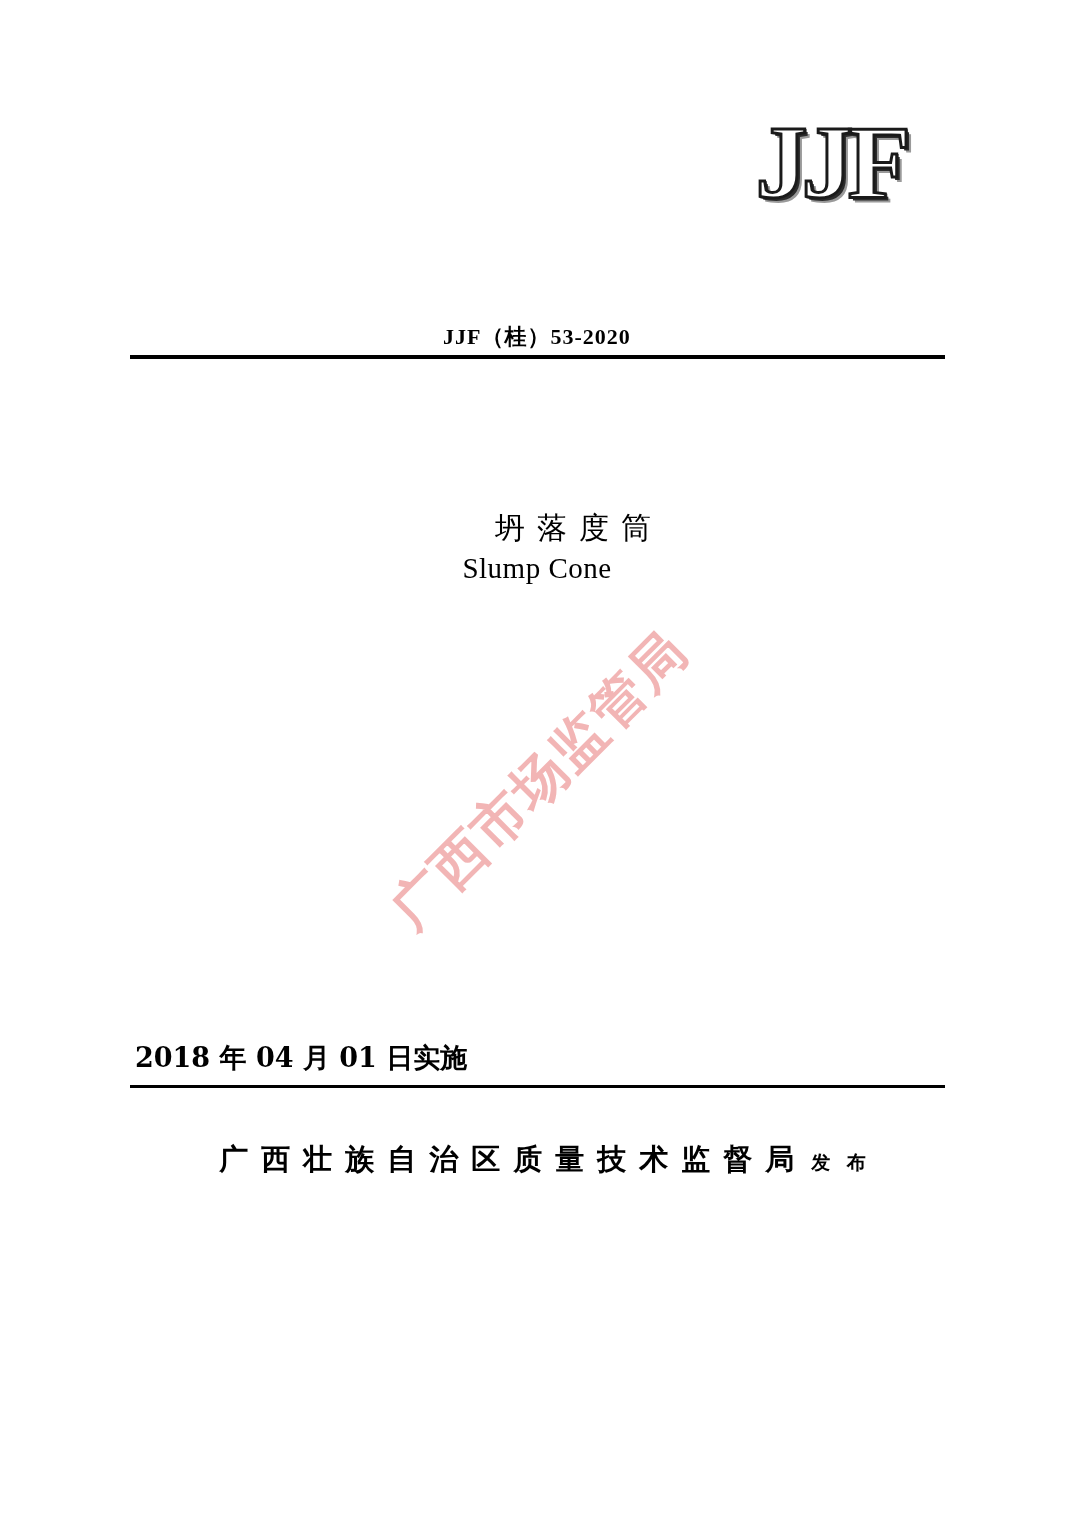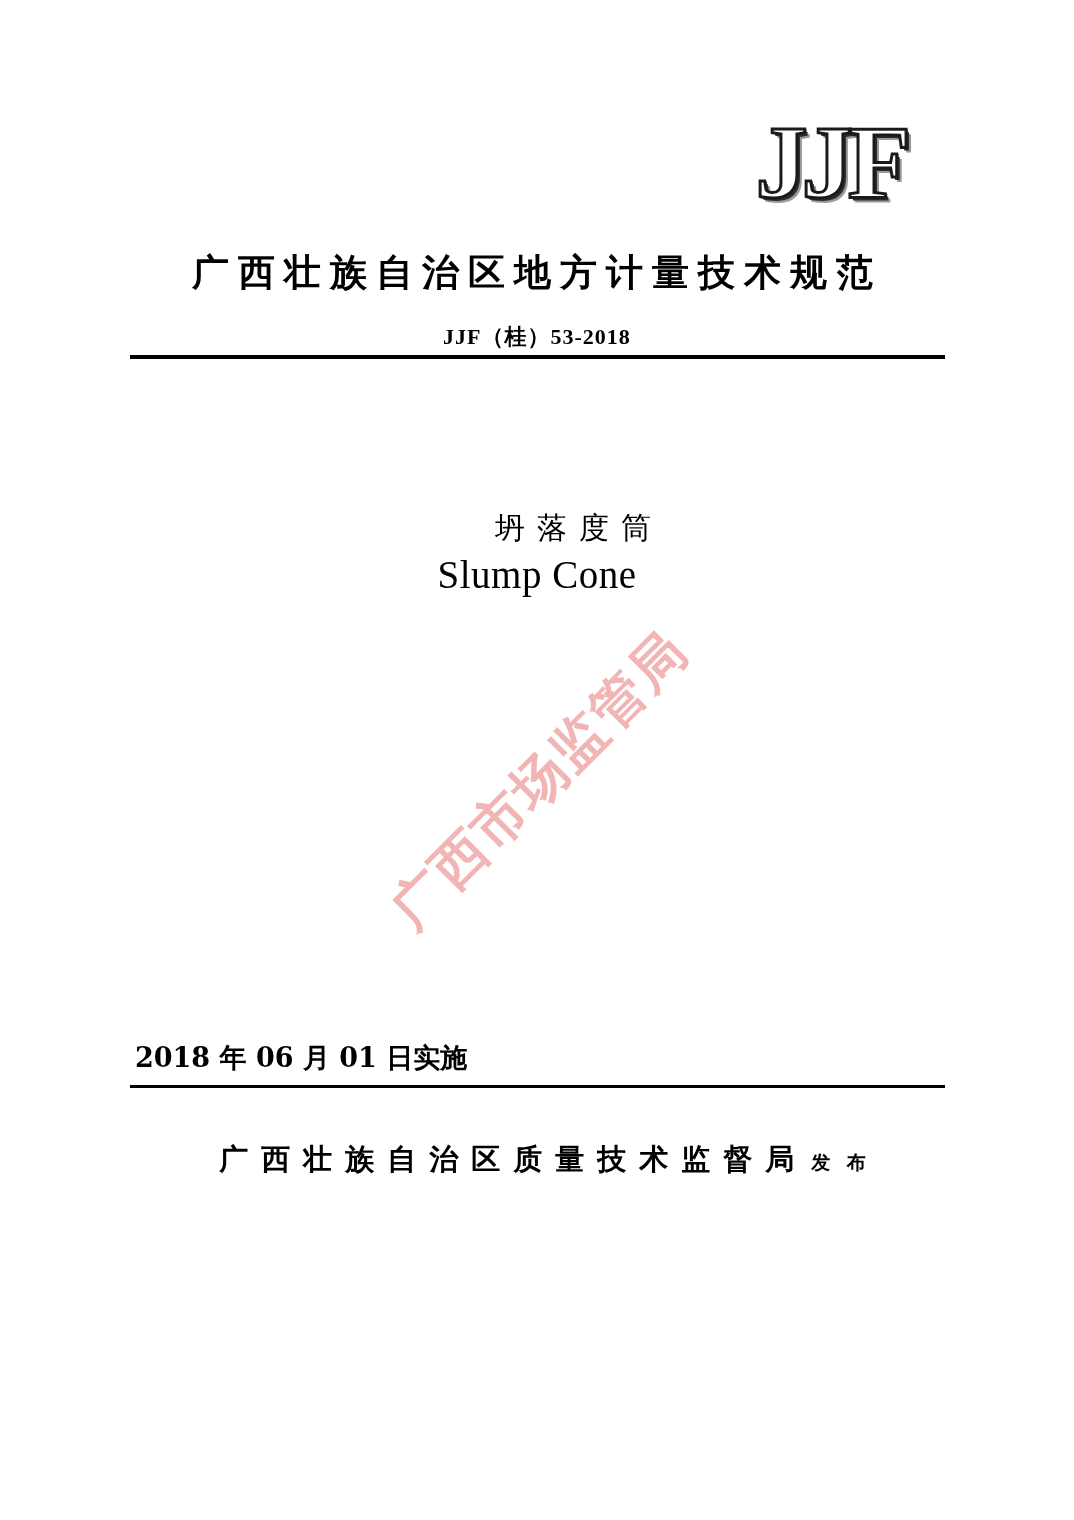--- a/index.html
+++ b/index.html
@@ -85,21 +85,21 @@
     text-indent: 12px;
     font-family: "DejaVu Serif", "Liberation Serif", serif;
     margin-left: 36px;
   }
   .subject-en {
     position: absolute;
     top: 552px;
     left: 0;
     width: 1074px;
     text-align: center;
-    font-size: 39px;
+    font-size: 29px;
     letter-spacing: 0.5px;
   }
 
   
   .watermark {
     position: absolute;
     top: 640px;
     left: 330px;
     width: 420px;
     height: 280px;
@@ -160,36 +160,35 @@
     margin-left: 4px;
   }
 </style>
 </head>
 <body>
 
 <div class="page">
 
   <div class="logo">JJF</div>
 
-  <div class="main-title">广西壮族自治区地方计量技术规范</div>
 
-  <div class="std-code">JJF（桂）53-2018</div>
+  <div class="std-code">JJF（桂）53-2020</div>
 
   <div class="rule-top"></div>
 
   <div class="subject-cn">坍落度筒</div>
 
   <div class="subject-en">Slump Cone</div>
 
   <div class="watermark">
     <span>广西市场监管局</span>
   </div>
 
   <div class="dates">
-    <div class="cn">2018 年 06 月 01 日实施</div>
+    <div class="cn">2018 年 04 月 01 日实施</div>
   </div>
 
   <div class="rule-bottom"></div>
 
   <div class="issuer">
     <span class="org">广西壮族自治区质量技术监督局</span><span class="publish">发 布</span>
   </div>
 
 </div>
 

